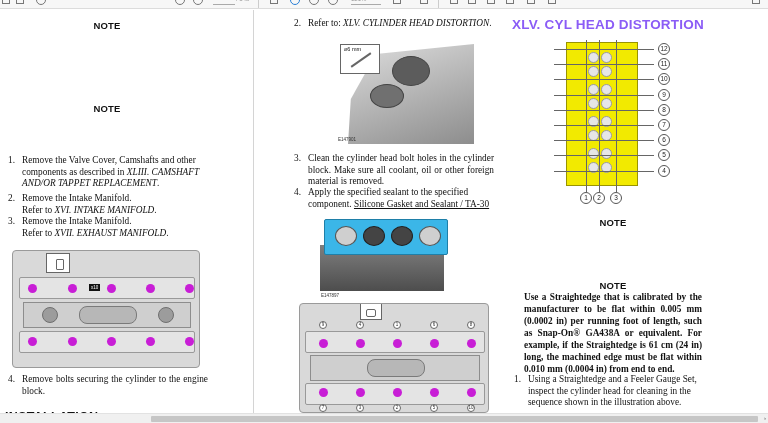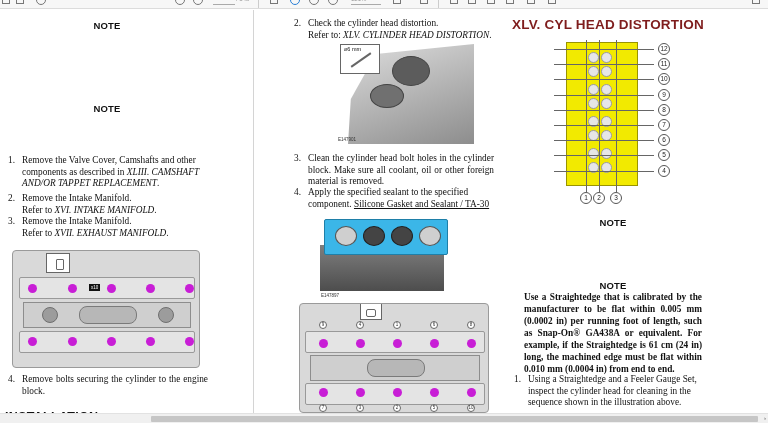--- a/index.html
+++ b/index.html
@@ -20,21 +20,21 @@
   .page-right { position: absolute; left: 254px; top: 0; width: 514px; height: 403px; }
 
   .note-h { font-family: "Liberation Sans", sans-serif; font-weight: bold; font-size: 9.5px; text-align: center; letter-spacing: 0.2px; }
   .note-b { font-weight: bold; font-size: 9.3px; line-height: 12px; text-align: justify; text-align-last: left; }
   .step { position: absolute; font-size: 9.3px; line-height: 11.5px; }
   .step .num { position: absolute; left: 0; top: 0; }
   .step .txt { margin-left: 14px; }
   .step i { font-style: italic; }
   .step u { text-decoration: underline; }
 
-  .section-title { font-family: "Liberation Sans", sans-serif; font-weight: bold; font-size: 13.5px; letter-spacing: 0.2px; color: #7f1d1d; }
+  .section-title { font-family: "Liberation Sans", sans-serif; font-weight: bold; font-size: 13.5px; letter-spacing: 0.2px; color: #8b5cf6; }
   .installation { position: absolute; left: 5px; top: 400px; font-family: "Liberation Sans", sans-serif; font-weight: bold; font-size: 12.5px; letter-spacing: 0.3px; }
 
   
   .fig { position: absolute; overflow: hidden; }
   .engine-gray { background: linear-gradient(180deg, #d6d6d6 0%, #bcbcbc 60%, #9c9c9c 100%); }
   .fig-label { position: absolute; font-family: "Liberation Sans", sans-serif; font-size: 4.5px; color: #333; }
   .bolt { position: absolute; width: 9px; height: 9px; border-radius: 50%; background: #c81ed6; }
   .cam-row { position: absolute; height: 22px; background: #e4e4e4; border: 1px solid #999; border-radius: 2px; }
   .cam-mid { position: absolute; height: 26px; background: #cfcfcf; border: 1px solid #8d8d8d; }
   .seq-num { position: absolute; width: 8px; height: 8px; border-radius: 50%; border: 0.8px solid #666; background: #fff; font-family: "Liberation Sans", sans-serif; font-size: 4.5px; line-height: 6.5px; text-align: center; color: #333; }
@@ -134,21 +134,21 @@
 
     <div class="installation">INSTALLATION</div>
   </div>
 
   <div class="page-divider"></div>
 
   <div class="page-right">
 
     <div class="step" style="left:40px; top:8px; width:200px;">
       <span class="num">2.</span>
-      <div class="txt"><div>Check the cylinder head distortion.</div><span>Refer to: </span><i>XLV. CYLINDER HEAD DISTORTION</i><span>.</span></div>
+      <div class="txt"><span>Refer to: </span><i>XLV. CYLINDER HEAD DISTORTION</i><span>.</span></div>
     </div>
 
     <div class="fig" style="left:80px; top:34px; width:140px; height:100px;">
       <div style="position:absolute; left:0; top:0; width:140px; height:100px; background:linear-gradient(160deg,#e0e0e0 0%,#b2b2b2 55%,#8d8d8d 100%); clip-path:polygon(12% 55%, 30% 10%, 100% 0, 100% 100%, 10% 100%);"></div>
       <div style="position:absolute; left:58px; top:12px; width:38px; height:30px; border-radius:50%; background:#5c5c5c; border:1px solid #444;"></div>
       <div style="position:absolute; left:36px; top:40px; width:34px; height:24px; border-radius:50%; background:#707070; border:1px solid #444;"></div>
       <div class="inset" style="left:6px; top:0; width:40px; height:30px;">
         <span style="position:absolute; left:3px; top:1px; font-family:'Liberation Sans',sans-serif; font-size:5.5px;">⌀6 mm</span>
         <div style="position:absolute; left:8px; top:14px; width:24px; height:2px; background:#666; transform:rotate(-35deg);"></div>
       </div>

